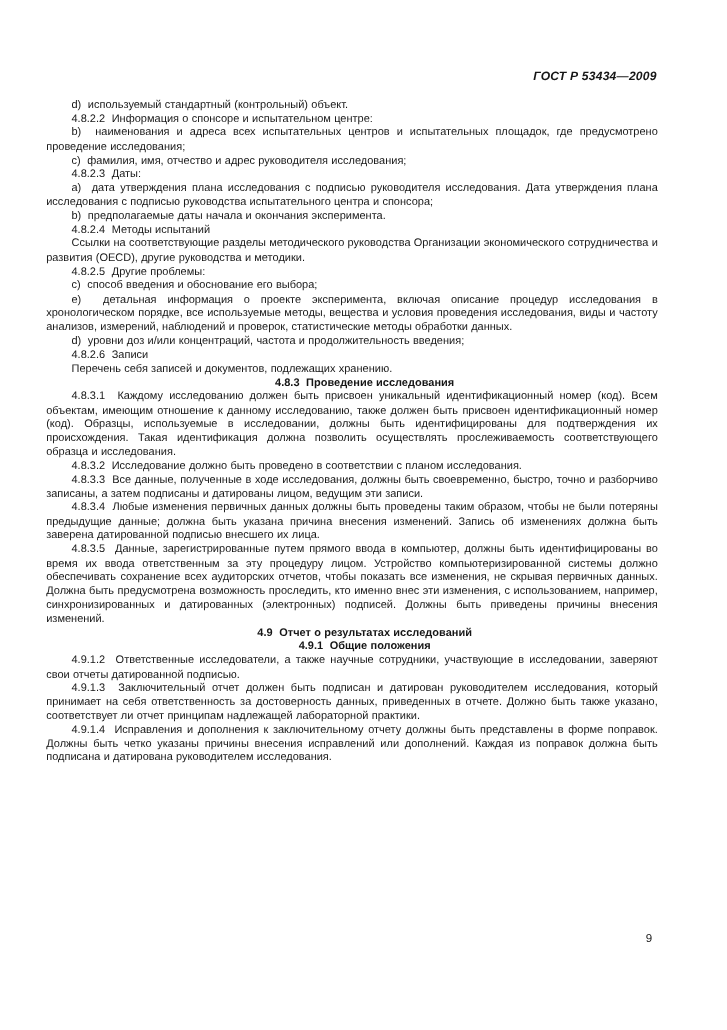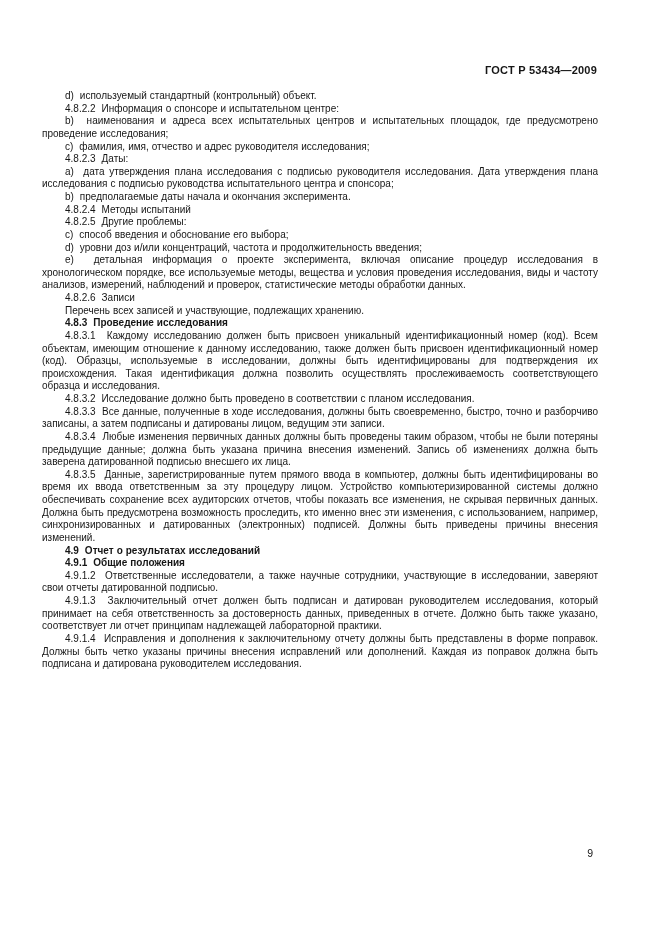--- a/index.html
+++ b/index.html
@@ -13,38 +13,39 @@
     overflow: hidden;
   }
   .page-header {
     position: absolute;
     top: 64px;
     right: 64px;
     font-size: 11px;
     font-weight: bold;
     letter-spacing: 0.2px;
     white-space: nowrap;
+    font-style: italic;
   }
   .document-body {
     position: absolute;
     left: 42px;
     top: 90px;
     width: 556px;
   }
   .para {
     margin: 0;
     font-size: 10px;
     line-height: 12.63px;
     text-align: justify;
     text-indent: 23px;
     word-spacing: 0.2px;
   }
   .para.bold {
     font-weight: bold;
-    text-align: left;
+    text-align: center;
   }
   .page-number {
     position: absolute;
     top: 847px;
     right: 68px;
     font-size: 10.5px;
   }
 </style>
 </head>
 <body>
@@ -53,26 +54,27 @@
 
 <div class="document-body">
     <p class="para">d)&nbsp; используемый стандартный (контрольный) объект.</p>
     <p class="para">4.8.2.2&nbsp; Информация о спонсоре и испытательном центре:</p>
     <p class="para">b)&nbsp; наименования и адреса всех испытательных центров и испытательных площадок, где предусмотрено проведение исследования;</p>
     <p class="para">c)&nbsp; фамилия, имя, отчество и адрес руководителя исследования;</p>
     <p class="para">4.8.2.3&nbsp; Даты:</p>
     <p class="para">a)&nbsp; дата утверждения плана исследования с подписью руководителя исследования. Дата утверждения плана исследования с подписью руководства испытательного центра и спонсора;</p>
     <p class="para">b)&nbsp; предполагаемые даты начала и окончания эксперимента.</p>
     <p class="para">4.8.2.4&nbsp; Методы испытаний</p>
+    <p class="para">Ссылки на соответствующие разделы методического руководства Организации экономического сотрудничества и развития (OECD), другие руководства и методики.</p>
     <p class="para">4.8.2.5&nbsp; Другие проблемы:</p>
     <p class="para">c)&nbsp; способ введения и обоснование его выбора;</p>
+    <p class="para">e)&nbsp; детальная информация о проекте эксперимента, включая описание процедур исследования в хронологическом порядке, все используемые методы, вещества и условия проведения исследования, виды и частоту анализов, измерений, наблюдений и проверок, статистические методы обработки данных.</p>
     <p class="para">d)&nbsp; уровни доз и/или концентраций, частота и продолжительность введения;</p>
-    <p class="para">e)&nbsp; детальная информация о проекте эксперимента, включая описание процедур исследования в хронологическом порядке, все используемые методы, вещества и условия проведения исследования, виды и частоту анализов, измерений, наблюдений и проверок, статистические методы обработки данных.</p>
     <p class="para">4.8.2.6&nbsp; Записи</p>
-    <p class="para">Перечень всех записей и участвующие, подлежащих хранению.</p>
+    <p class="para">Перечень себя записей и документов, подлежащих хранению.</p>
     <p class="para bold">4.8.3&nbsp; Проведение исследования</p>
     <p class="para">4.8.3.1&nbsp; Каждому исследованию должен быть присвоен уникальный идентификационный номер (код). Всем объектам, имеющим отношение к данному исследованию, также должен быть присвоен идентификационный номер (код). Образцы, используемые в исследовании, должны быть идентифицированы для подтверждения их происхождения. Такая идентификация должна позволить осуществлять прослеживаемость соответствующего образца и исследования.</p>
     <p class="para">4.8.3.2&nbsp; Исследование должно быть проведено в соответствии с планом исследования.</p>
     <p class="para">4.8.3.3&nbsp; Все данные, полученные в ходе исследования, должны быть своевременно, быстро, точно и разборчиво записаны, а затем подписаны и датированы лицом, ведущим эти записи.</p>
     <p class="para">4.8.3.4&nbsp; Любые изменения первичных данных должны быть проведены таким образом, чтобы не были потеряны предыдущие данные; должна быть указана причина внесения изменений. Запись об изменениях должна быть заверена датированной подписью внесшего их лица.</p>
     <p class="para">4.8.3.5&nbsp; Данные, зарегистрированные путем прямого ввода в компьютер, должны быть идентифицированы во время их ввода ответственным за эту процедуру лицом. Устройство компьютеризированной системы должно обеспечивать сохранение всех аудиторских отчетов, чтобы показать все изменения, не скрывая первичных данных. Должна быть предусмотрена возможность проследить, кто именно внес эти изменения, с использованием, например, синхронизированных и датированных (электронных) подписей. Должны быть приведены причины внесения изменений.</p>
     <p class="para bold">4.9&nbsp; Отчет о результатах исследований</p>
     <p class="para bold">4.9.1&nbsp; Общие положения</p>
     <p class="para">4.9.1.2&nbsp; Ответственные исследователи, а также научные сотрудники, участвующие в исследовании, заверяют свои отчеты датированной подписью.</p>
     <p class="para">4.9.1.3&nbsp; Заключительный отчет должен быть подписан и датирован руководителем исследования, который принимает на себя ответственность за достоверность данных, приведенных в отчете. Должно быть также указано, соответствует ли отчет принципам надлежащей лабораторной практики.</p>

